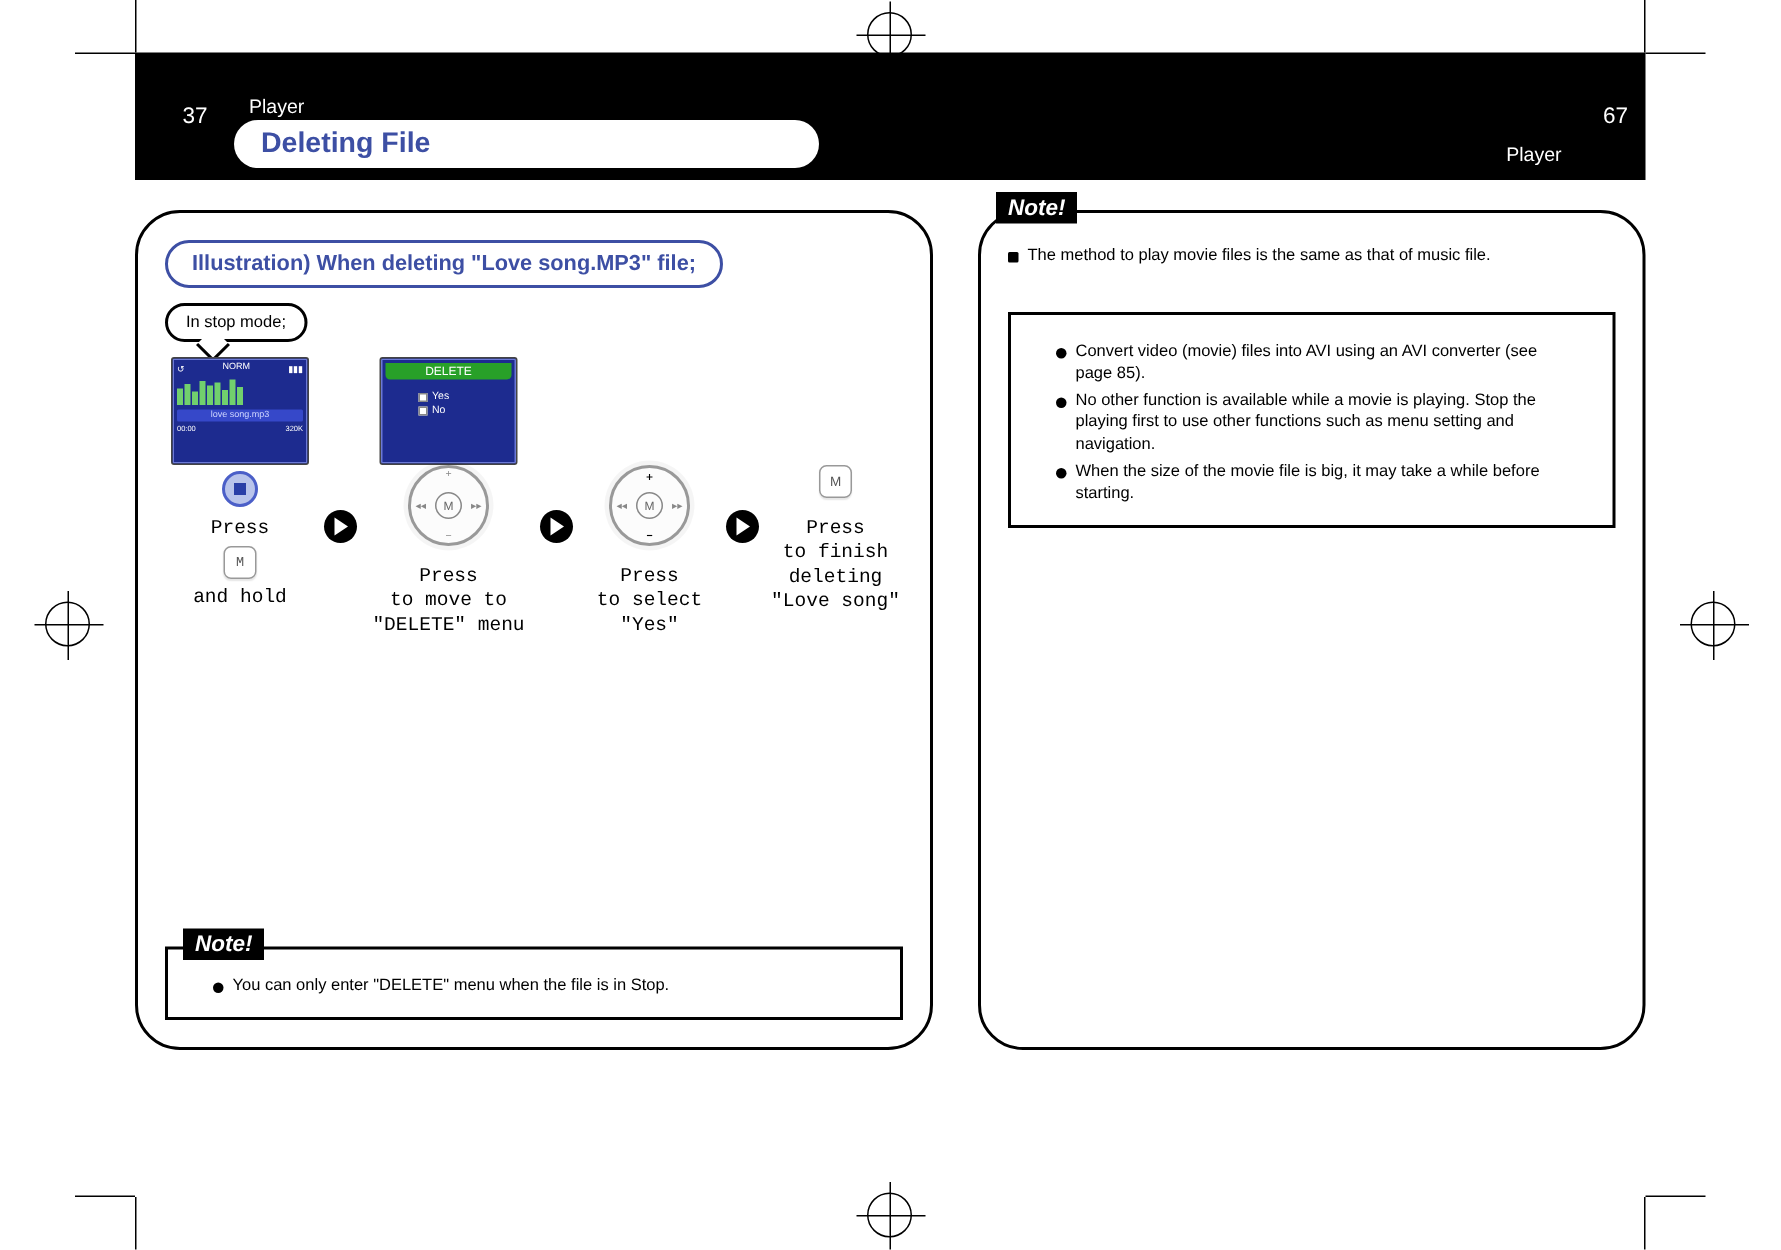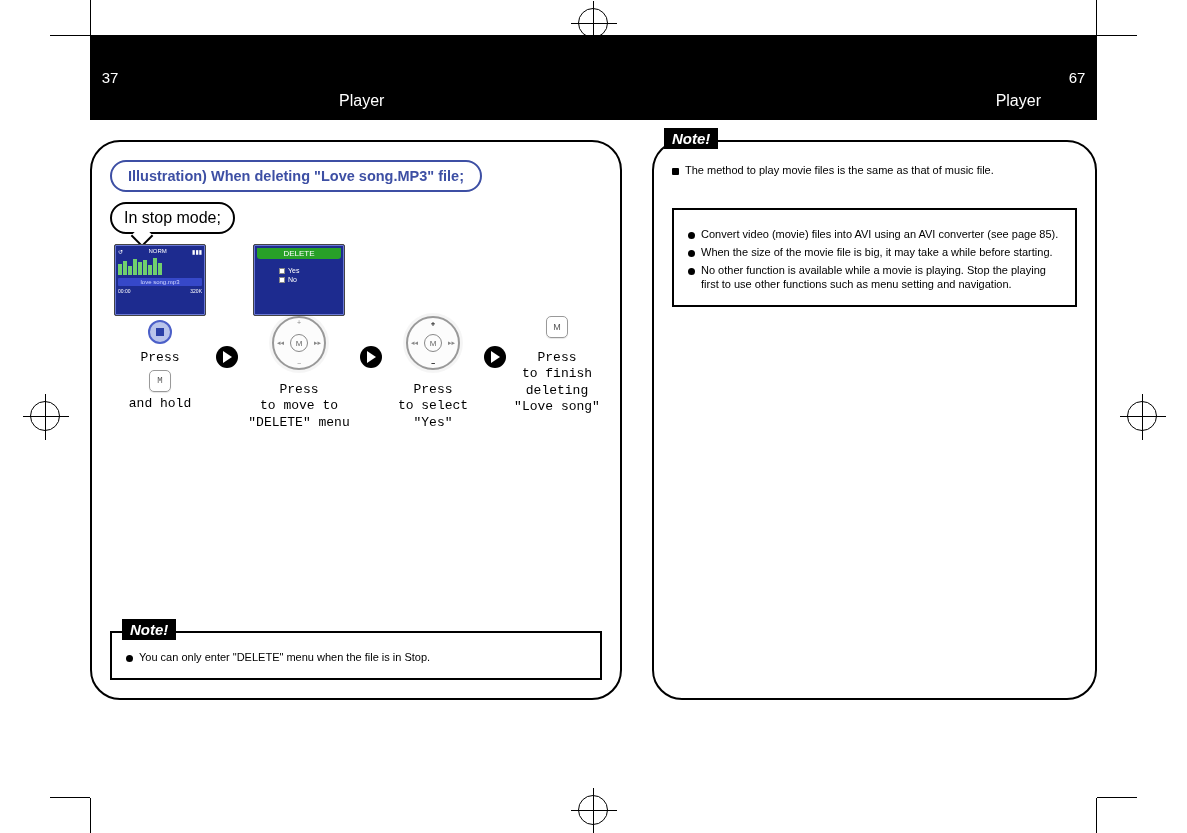--- a/index.html
+++ b/index.html
@@ -10,37 +10,37 @@
   .crop-h, .crop-v { position: absolute; background: #000; }
   .crop-h { height: 1px; width: 40px; }
   .crop-v { width: 1px; height: 40px; }
   .reg { position: absolute; width: 30px; height: 30px; border: 1px solid #000; border-radius: 50%; }
   .reg::before { content:""; position:absolute; left:50%; top:-8px; width:1px; height:46px; background:#000; }
   .reg::after  { content:""; position:absolute; top:50%; left:-8px; height:1px; width:46px; background:#000; }
 
   .inner { position: absolute; left: 90px; top: 35px; right: 90px; bottom: 35px; }
 
   
-  .header { background:#000; color:#fff; height:85px; display:flex; align-items:center; }
+  .header { background:#000; color:#fff; height:85px; display:flex; align-items:center;padding-left:20px; }
   .pgnum { width:40px; text-align:center; font-size:15px; }
   .hdr-col { flex:1; display:flex; flex-direction:column; justify-content:flex-end; height:85px; padding-bottom:8px; }
   .hdr-col.right { align-items:flex-end; }
-  .hdr-cat { font-size:16px; color:#fff; margin-bottom:2px; padding:0 16px;text-align:center; }
+  .hdr-cat { font-size:13px; color:#fff; margin-bottom:2px; padding:0 16px; }
   .hdr-title { background:#fff; color:#3d4fa4; font-weight:bold; font-size:19px; padding:5px 18px; border-radius:18px; }
   .hdr-title.left { margin-left:6px; align-self:flex-start; min-width:390px; }
   .hdr-title.right{ margin-right:6px; text-align:right; min-width:390px; }
 
   .content { display:flex; gap:30px; padding-top:20px; }
   .panel { flex:1; border:2px solid #000; border-radius:30px; padding:18px 18px 22px; position:relative; min-height:560px; }
 
   
   .illust { display:inline-block; border:2px solid #3d4fa4; border-radius:22px; padding:6px 16px; color:#3d4fa4; font-weight:bold; font-size:14.5px; margin-bottom:10px; }
 
   
-  .bubble { display:inline-block; border:2px solid #000; border-radius:16px; padding:5px 12px; font-size:16px; position:relative; margin-bottom:10px; }
+  .bubble { display:inline-block; border:2px solid #000; border-radius:16px; padding:5px 12px; font-size:11px; position:relative; margin-bottom:10px; }
   .bubble::after { content:""; position:absolute; left:22px; bottom:-12px; width:14px; height:14px; border-left:2px solid #000; border-bottom:2px solid #000; transform:rotate(-45deg); background:#fff; }
 
   
   .steps { display:flex; align-items:flex-start; gap:6px; flex-wrap:nowrap; }
   .step { display:flex; flex-direction:column; align-items:center; text-align:center; font-size:13px; }
   .step .caption { margin-top:6px; line-height:1.25;font-family:Liberation Mono, monospace; }
 
   .screen { width:92px; height:72px; background:#1d2b8f; border:1px solid #444; border-radius:2px; color:#fff; font-size:7px; padding:3px; position:relative; overflow:hidden; box-shadow:inset 0 0 0 1px #6b79d6;}
   .screen .song { background:#3648c9; font-size:6px; padding:1px 2px; margin-top:3px; color:#d0d7ff; border-radius:1px;}
   .screen.del .delhdr { background:#28a028; color:#fff; text-align:center; font-size:8px; border-radius:0 0 3px 3px; padding:1px 0; }
@@ -58,21 +58,21 @@
 
   .mbtn { width:22px; height:22px; border:1px solid #999; border-radius:5px; font-size:9px; display:flex;align-items:center;justify-content:center;color:#555; box-shadow:0 1px 1px rgba(0,0,0,.1);}
 
   .arrow { width:22px; height:22px; border-radius:50%; background:#000; position:relative; align-self:center; margin:40px 0 0; flex:0 0 22px;}
   .arrow::after{content:"";position:absolute;left:7px;top:5px;width:0;height:0;border-left:9px solid #fff;border-top:6px solid transparent;border-bottom:6px solid transparent;}
 
   .stopicon { width:24px;height:24px;border-radius:50%;background:#b9c4eb;border:2px solid #4b5fc8;display:flex;align-items:center;justify-content:center;margin-top:4px;}
   .stopicon div{width:8px;height:8px;background:#2a3fa7;}
 
   
-  .notebox { position:absolute; left:18px; right:18px; bottom:18px; border:2px solid #000; padding:14px 14px 10px; }
+  .notebox { position:absolute; left:18px; right:18px; bottom:18px; border:2px solid #000; padding:14px 30px 10px; }
   .notebox.inflow { position:static; margin-top:14px; }
   .notebox .tag { position:absolute; top:-14px; left:10px; background:#000; color:#fff; font-weight:bold; font-style:italic; font-size:15px; padding:2px 8px; }
   .notebox ul { list-style:none; margin-top:2px; }
   .notebox li, .panel > ul li, .toplist li { display:flex; gap:6px; font-size:11px; line-height:1.35; margin:3px 0;}
   .notebox li::before, .toplist li::before { content:""; width:7px; height:7px; border-radius:50%; background:#000; flex:0 0 7px; margin-top:5px;}
   .toplist { list-style:none; }
   .toplist.sq li::before { border-radius:1px; width:7px;height:7px;}
 
 </style>
 </head>
@@ -92,20 +92,21 @@
   <div class="reg" style="left:578px; bottom:8px;"></div>
   <div class="reg" style="left:30px; top:401px;"></div>
   <div class="reg" style="right:30px; top:401px;"></div>
 
   <div class="inner">
 
     <div class="header">
       <div class="pgnum">37</div>
       <div class="hdr-col">
         <div class="hdr-cat">Player</div>
+        <div class="hdr-title left">Deleting File</div>
       </div>
       <div class="hdr-col right">
         <div class="hdr-cat">Player</div>
       </div>
       <div class="pgnum">67</div>
     </div>
 
     <div class="content">
 
       <div class="panel">
@@ -227,24 +228,24 @@
             </li>
         </ul>
 
         <div class="notebox inflow" style="margin-top:30px">
           <div class="tag">Note!</div>
           <ul>
             <li>
                 <span>Convert video (movie) files into AVI using an AVI converter (see page 85).</span>
               </li>
             <li>
+                <span>No other function is available while a movie is playing. Stop the playing first to use other functions such as menu setting and navigation.</span>
+              </li>
+            <li>
                 <span>When the size of the movie file is big, it may take a while before starting.</span>
-              </li>
-            <li>
-                <span>No other function is available while a movie is playing. Stop the playing first to use other functions such as menu setting and navigation.</span>
               </li>
           </ul>
         </div>
       </div>
 
     </div>
   </div>
 </div>
 
 </body></html>

